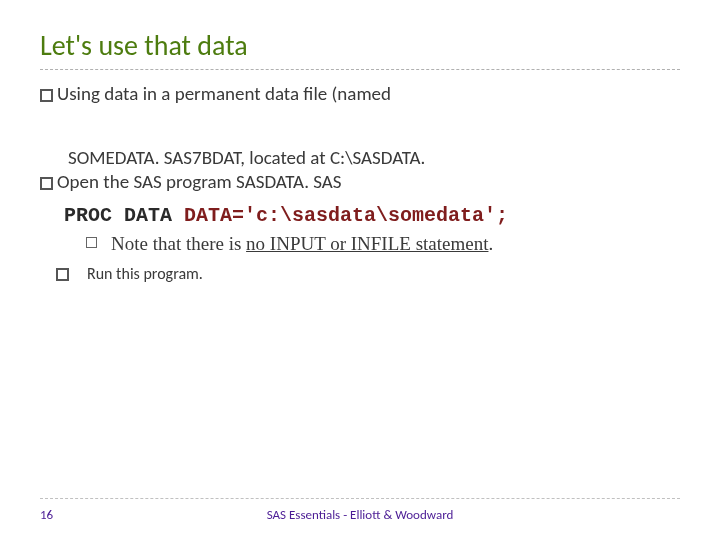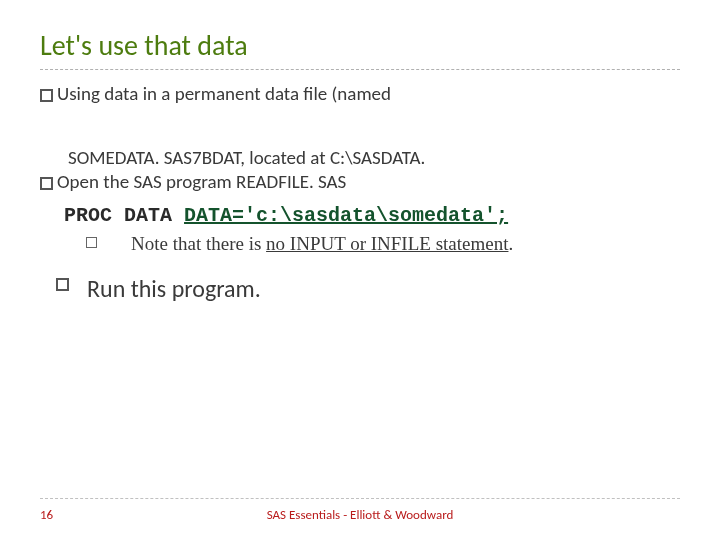--- a/index.html
+++ b/index.html
@@ -49,66 +49,65 @@
   .bullet-text { flex: 1; }
   .indent1 { padding-left: 28px; margin-top: 40px; }
   .code-block {
     font-family: "Courier New", monospace;
     font-size: 20px;
     font-weight: bold;
     margin: 10px 0 4px 24px;
     line-height: 1.25;
     color: #2a2a2a;
   }
-  .code-red { color: #14532d; text-decoration: underline; }
+  .code-red { color: #7f1d1d; }
   .sub-bullets {
     margin-left: 46px;
     margin-top: 4px;
     font-size: 18px;
   }
   .sub-bullets .row {
     display: flex;
     align-items: flex-start;
     margin-bottom: 2px;
     line-height: 1.25;
-    gap: 20px;
   }
   .sub-sq {
     display: inline-block;
     width: 11px;
     height: 11px;
     border: 1.5px solid #666;
     margin-right: 14px;
     margin-top: 5px;
     flex-shrink: 0;
   }
   .sub-text { flex: 1; font-family: "Times New Roman", serif; font-size: 19px; color: #3a3a3a;}
   .underline { text-decoration: underline; }
   .run-line {
-    margin-top: 18px;
+    margin-top: 8px;
     margin-left: 16px;
     display: flex;
     align-items: flex-start;
-    font-size: 24px;
+    font-size: 16px;
   }
   .footer {
     position: absolute;
     bottom: 18px;
     left: 40px;
     right: 40px;
   }
   .footer-sep {
     border: none;
     border-top: 1px dashed #c0c0c0;
     margin-bottom: 8px;
   }
   .footer-row {
     display: flex;
     font-size: 13px;
-    color: #b91c1c;
+    color: #4c1d95;
   }
   .page-num { width: 60px; }
   .footer-text { flex: 1; text-align: center; margin-left: -60px; }
 </style>
 </head>
 <body>
 
 <div class="slide">
   <h1 class="title">Let's use that data</h1>
   <hr class="sep-dashed">
@@ -119,21 +118,21 @@
       <span class="sq"></span>
       <span class="bullet-text">
         <span>Using</span><span> data in a permanent data file (named</span>
       </span>
     </div>
     <div class="indent1">SOMEDATA. SAS7BDAT, located at C:\SASDATA.</div>
 
     <div class="bullet-line">
       <span class="sq"></span>
       <span class="bullet-text">
-        <span>Open</span><span> the SAS program READFILE. SAS</span>
+        <span>Open</span><span> the SAS program SASDATA. SAS</span>
       </span>
     </div>
 
     <div class="code-block">
       <div>
         <span>PROC DATA </span><span class="code-red">DATA='c:\sasdata\somedata';</span>
       </div>
     </div>
 
     <div class="sub-bullets">

